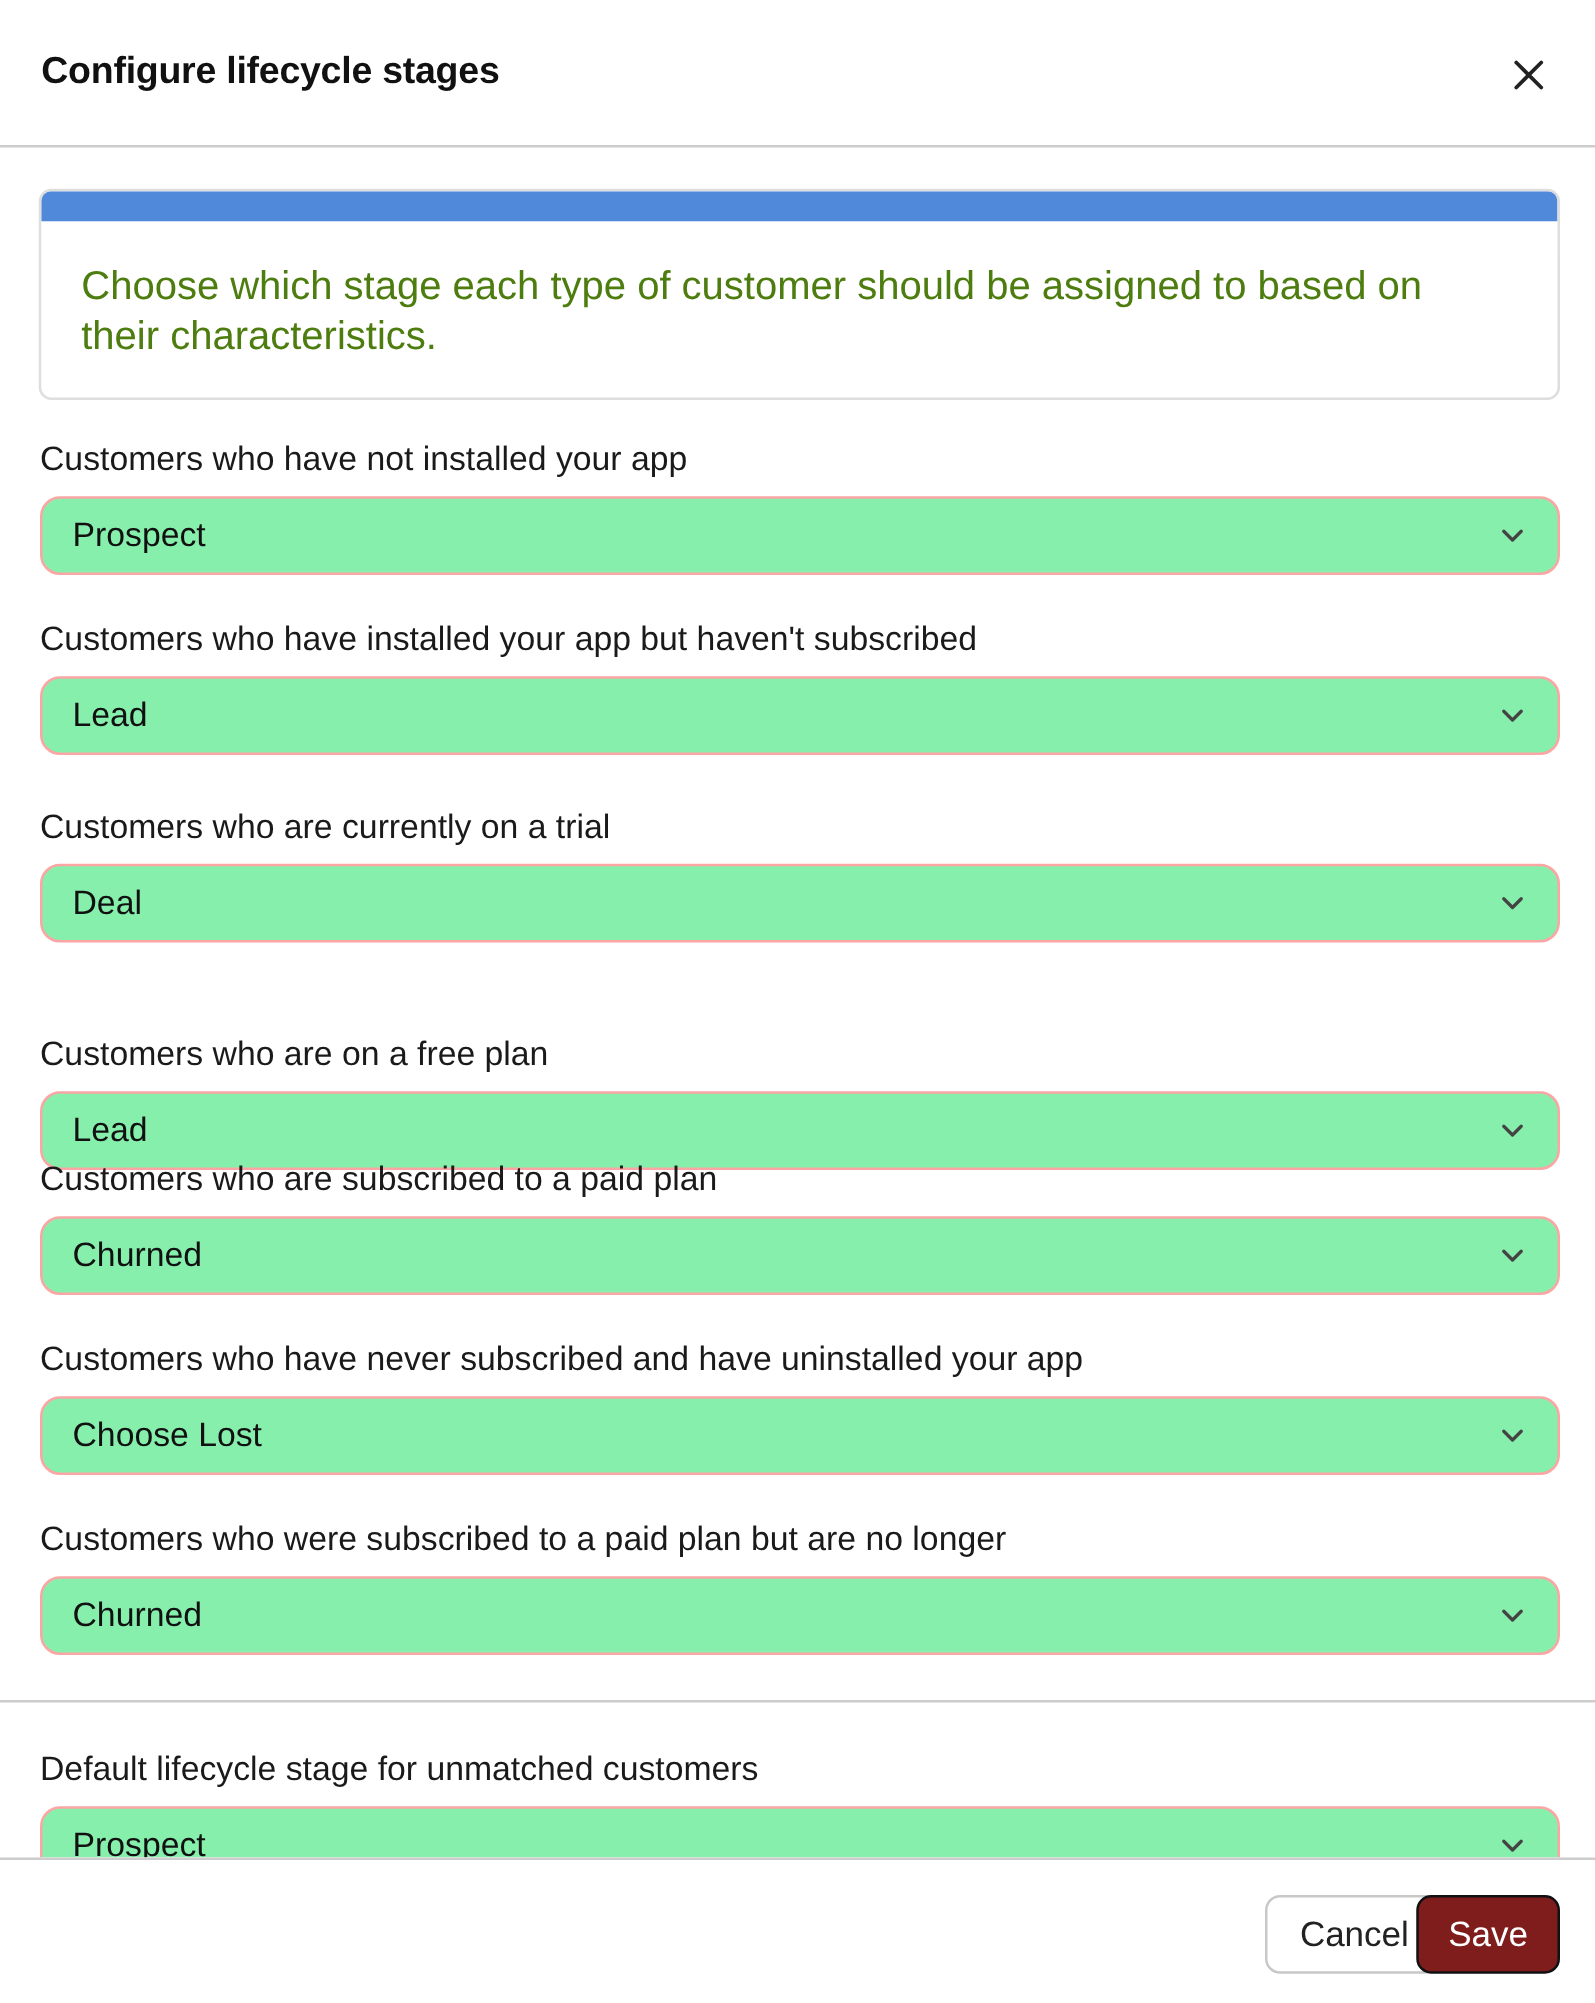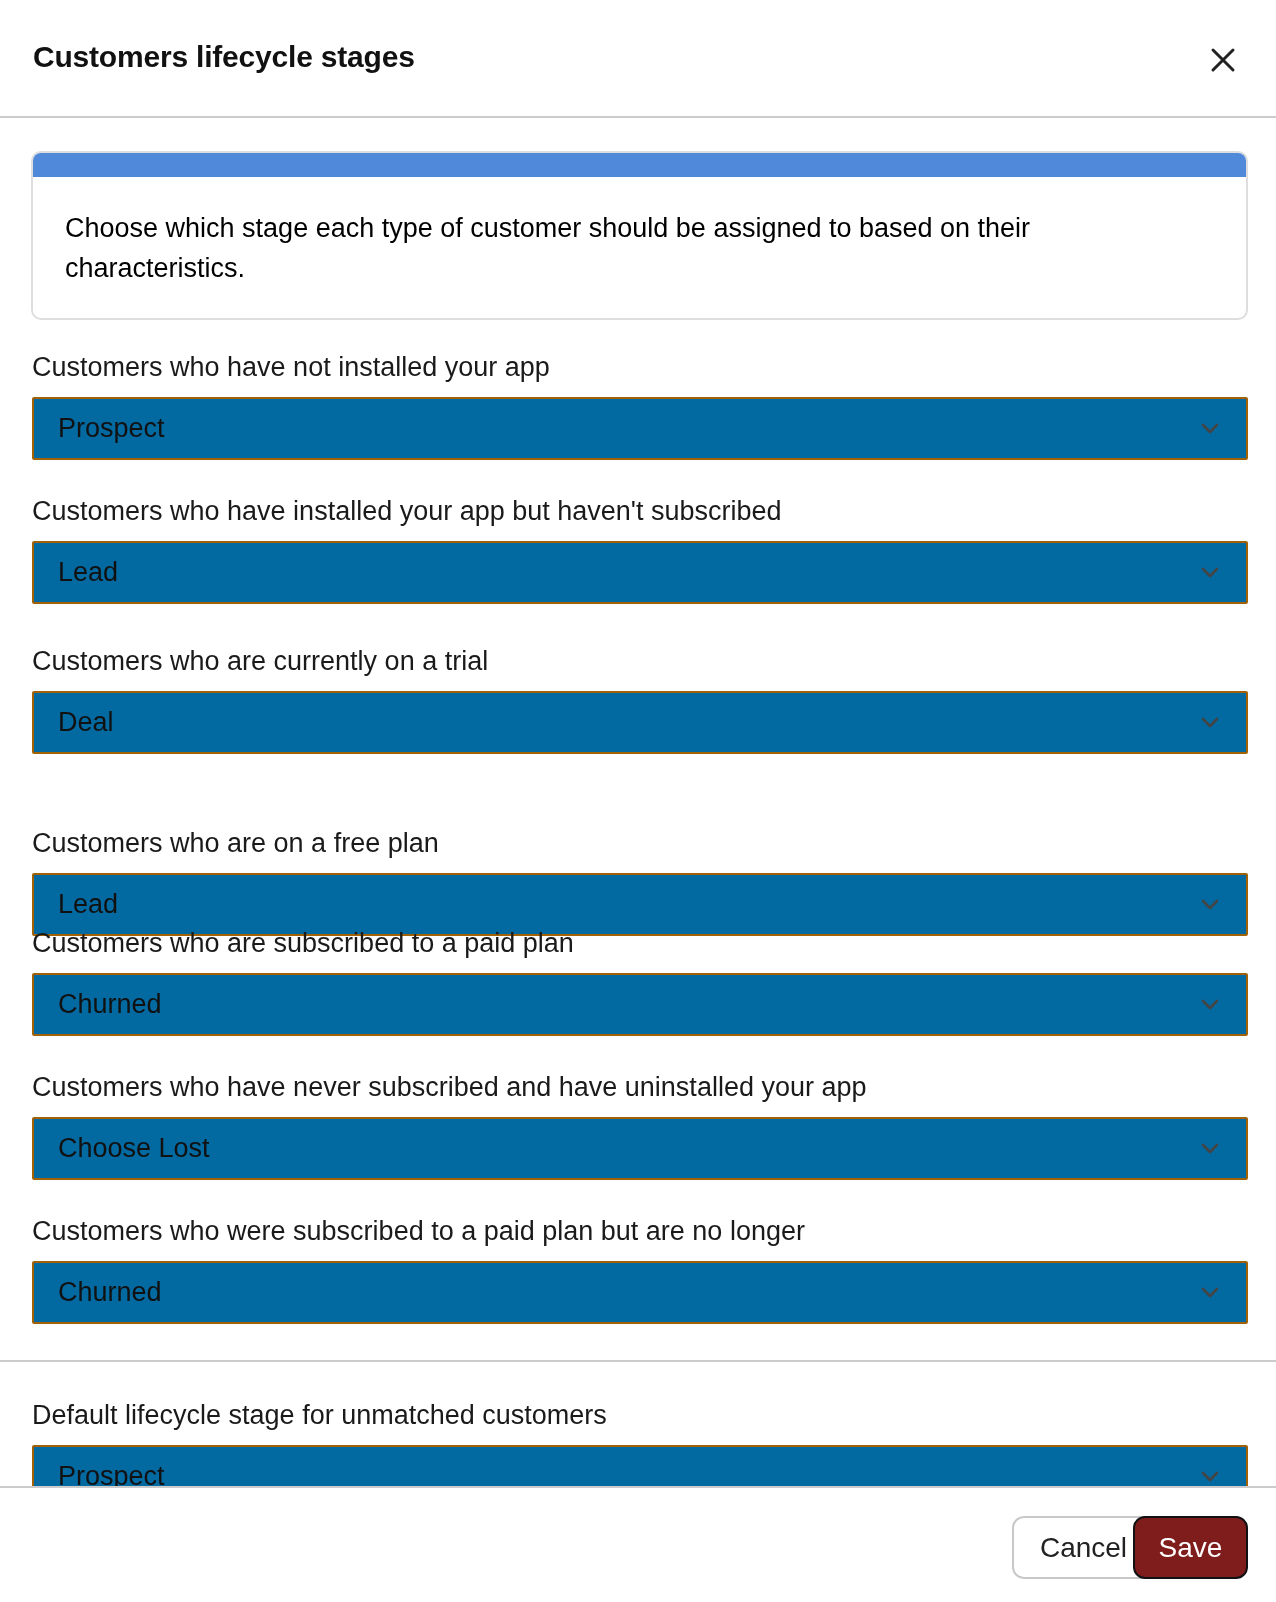--- a/index.html
+++ b/index.html
@@ -9,42 +9,42 @@
   .modal { position: absolute; left: 0; top: 0; width: 1276px; height: 1602px; background: #fff; }
 
   .header { position: absolute; left: 0; top: 0; width: 1276px; height: 118px; border-bottom: 2px solid #cccccc; }
   .title { position: absolute; left: 33px; top: 40px; font-size: 30px; font-weight: 700; color: #111; letter-spacing: -0.2px; }
   .close-btn { position: absolute; left: 1207px; top: 44px; width: 32px; height: 32px; cursor: pointer; }
 
   .body { position: absolute; left: 0; top: 120px; width: 1276px; height: 1366px; overflow: hidden; }
 
   .banner { position: absolute; left: 31px; top: 31px; width: 1217px; height: 169px; border: 2px solid #dedede; border-radius: 10px; overflow: hidden; background: #fff; }
   .banner-strip { height: 24px; background: #5088da; }
-  .banner-text { position: absolute; left: 32px; top: 55px; width: 1120px; font-size: 27px; line-height: 40px; color: #000000; }
+  .banner-text { position: absolute; left: 32px; top: 55px; width: 1120px; font-size: 32px; line-height: 40px; color: #4d7c0f; }
 
   .group { position: absolute; left: 32px; width: 1216px; }
   .field-label { display: block; font-size: 27px; color: #1a1a1a; height: 34px; line-height: 34px; }
-  .select { position: absolute; left: 0; top: 47px; width: 1216px; height: 63px; border: 2px solid #a16207; border-radius: 2px; background: #0369a1; cursor: pointer; }
+  .select { position: absolute; left: 0; top: 47px; width: 1216px; height: 63px; border: 2px solid #fca5a5; border-radius: 16px; background: #86efac; cursor: pointer; }
   .select-value { position: absolute; left: 24px; top: 0; line-height: 59px; font-size: 27px; color: #111; }
   .chevron { position: absolute; right: 26px; top: 21px; width: 20px; height: 16px; }
 
   .divider { position: absolute; left: 0; top: 1240px; width: 1276px; height: 2px; background: #cccccc; }
 
   .footer { position: absolute; left: 0; top: 1486px; width: 1276px; height: 116px; border-top: 2px solid #cccccc; background: #fff; }
   .btn { position: absolute; top: 28px; height: 63px; border-radius: 12px; font-size: 28px; font-family: "Liberation Sans", sans-serif; display: flex; align-items: center; justify-content: center; cursor: pointer; }
   .btn-cancel { left: 1012px; width: 143px; background: #fff; border: 2px solid #c8c8c8; color: #222; }
   .btn-save { left: 1133px; width: 115px; background: #7f1d1d; border: 2px solid #111114; color: #fff; }
 </style>
 </head>
 <body>
 
 <div class="modal">
 
   <div class="header">
-    <h1 class="title">Customers lifecycle stages</h1>
+    <h1 class="title">Configure lifecycle stages</h1>
     <div class="close-btn">
       <svg width="32" height="32" viewBox="0 0 32 32">
         <path d="M6 6 L26 26 M26 6 L6 26" stroke="#222" stroke-width="3" stroke-linecap="round" fill="none"></path>
       </svg>
     </div>
   </div>
 
   <div class="body">
 
     <div class="banner">

